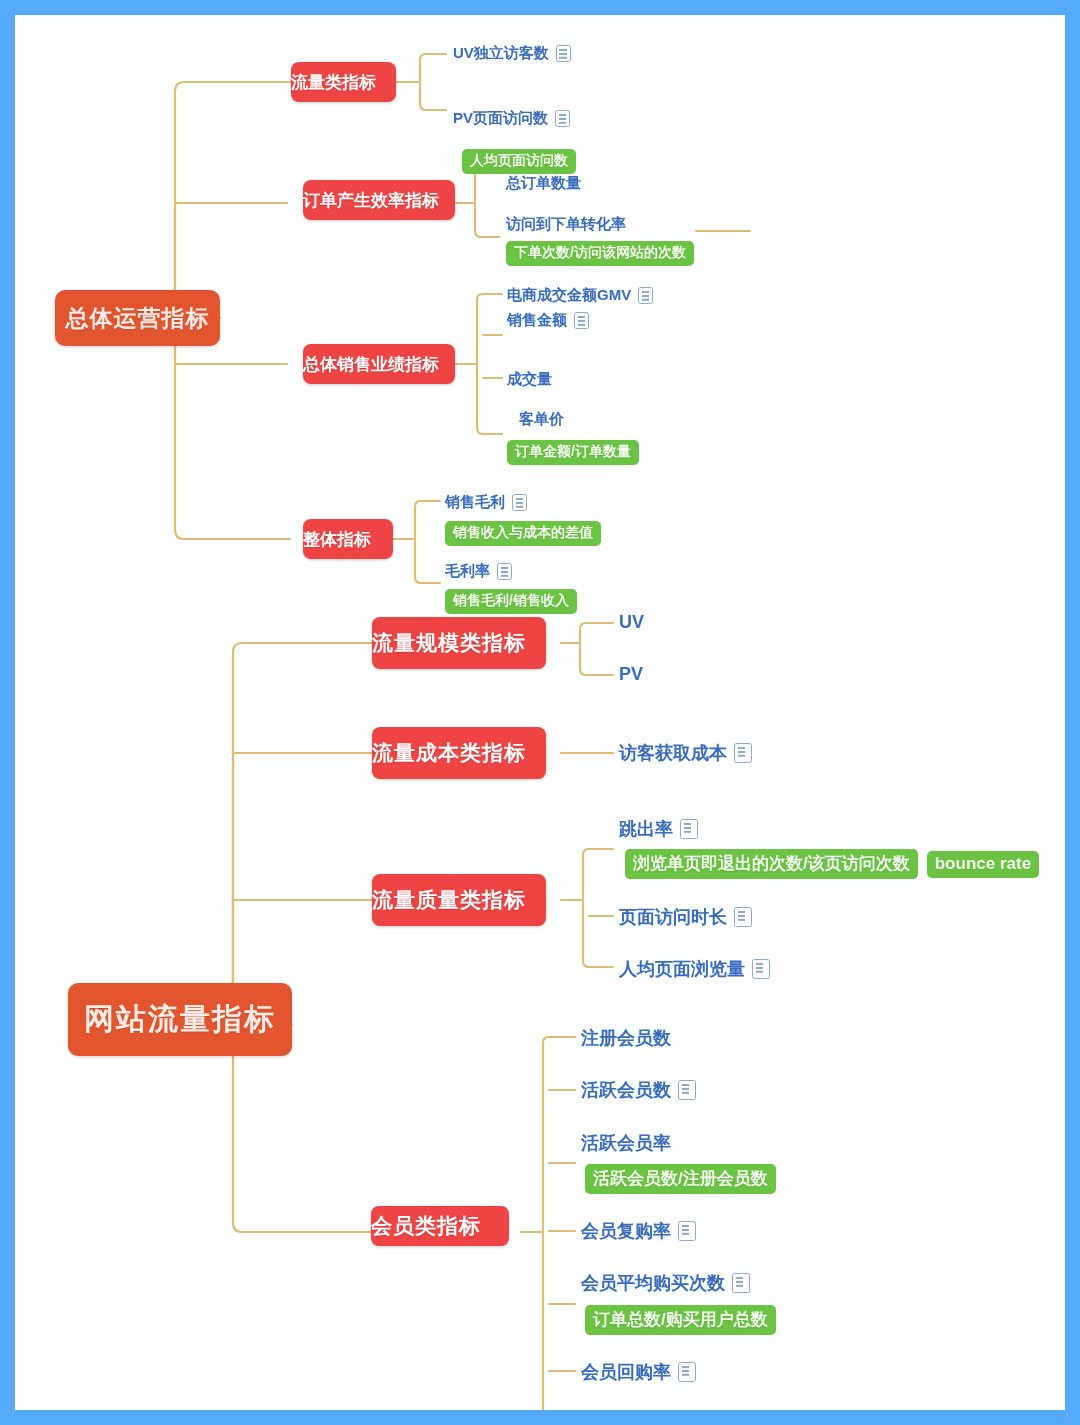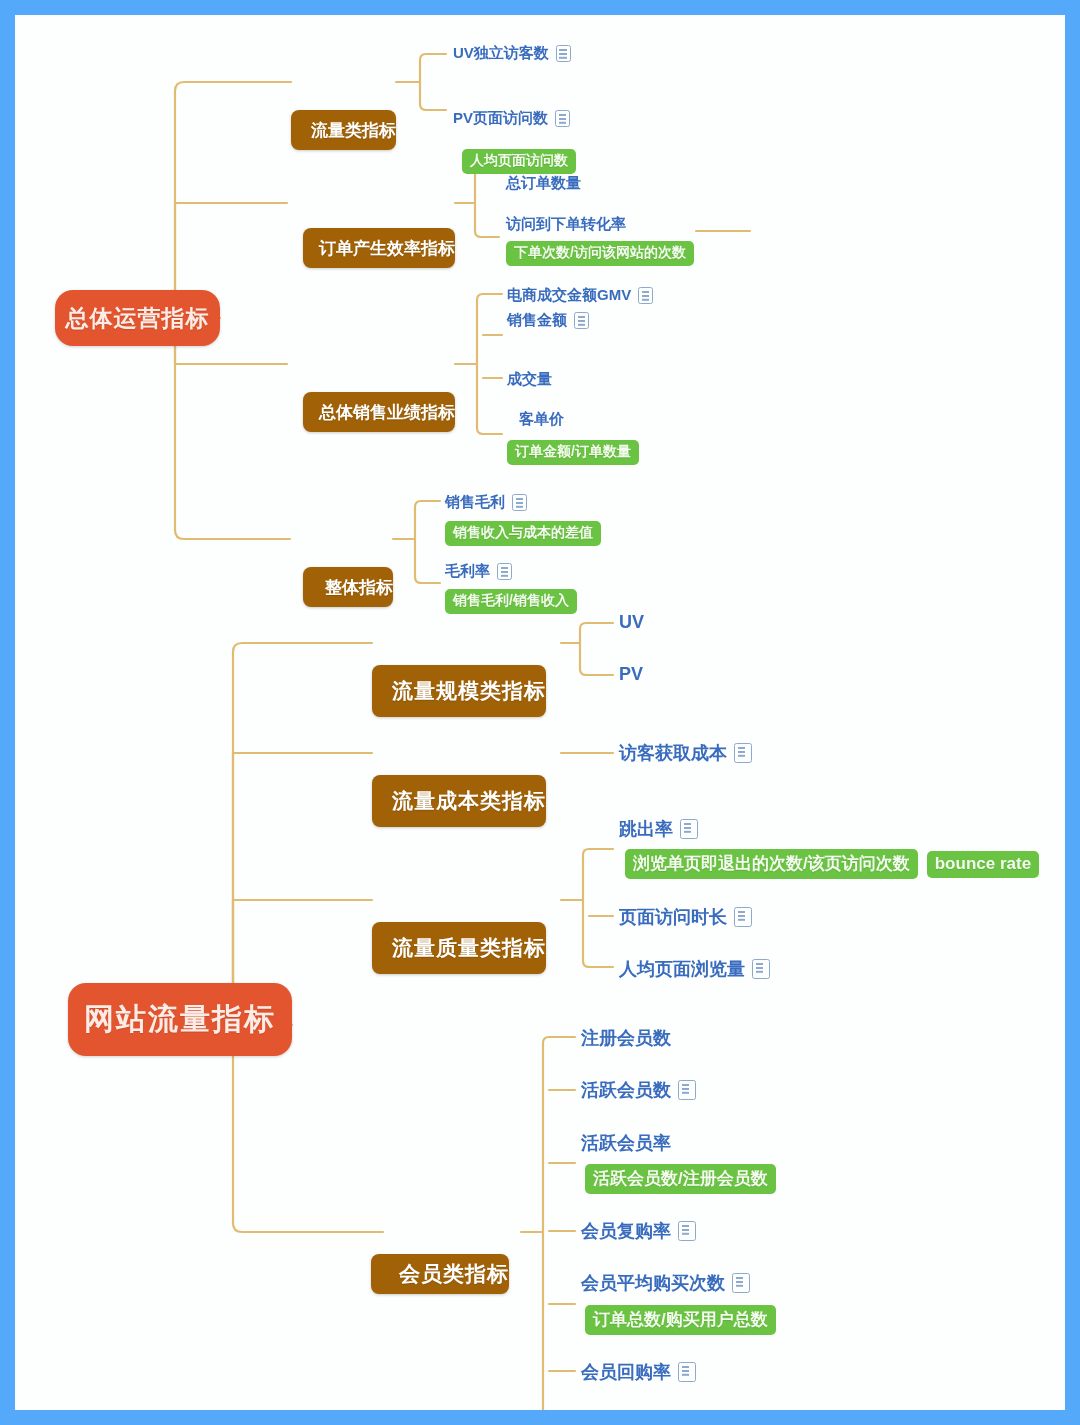--- a/index.html
+++ b/index.html
@@ -19,39 +19,38 @@
   #canvas { position: absolute; left: 0; top: 0; width: 1050px; height: 1395px; }
 
   svg.links { position: absolute; left: 0; top: 0; width: 1050px; height: 1395px; pointer-events: none; }
 
   
   .node { position: absolute; white-space: nowrap; }
 
   .root {
     background: #e2552f;
     color: #fdece6;
-    border-radius: 18px;
+    border-radius: 10px;
     font-weight: bold;
     display: flex; align-items: center; justify-content: center;
     text-shadow: 0 1px 1px rgba(0,0,0,.12);
     box-shadow: 0 1px 3px rgba(0,0,0,.18);
     letter-spacing: 1px;
   }
   .root.r1 { font-size: 23px; }
   .root.r2 { font-size: 30px; letter-spacing: 2px; }
 
   .branch {
-    background: #a16207;
+    background: #ef4444;
     color: #ffffff;
     border-radius: 8px;
     font-weight: bold;
-    display: flex; align-items: center; justify-content: flex-end;
+    display: flex; align-items: center; justify-content: flex-start;
     text-shadow: 0 1px 1px rgba(0,0,0,.15);
     box-shadow: 0 1px 3px rgba(0,0,0,.2);
-    margin-top: 48px;
   }
   .branch.b1 { font-size: 17px; }
   .branch.b2 { font-size: 21px; letter-spacing: 1px; }
 
   .leaf {
     color: #3a6cbe;
     font-weight: bold;
     display: flex; align-items: center; gap: 7px;
   }
   .leaf.s1 { font-size: 15px; }

